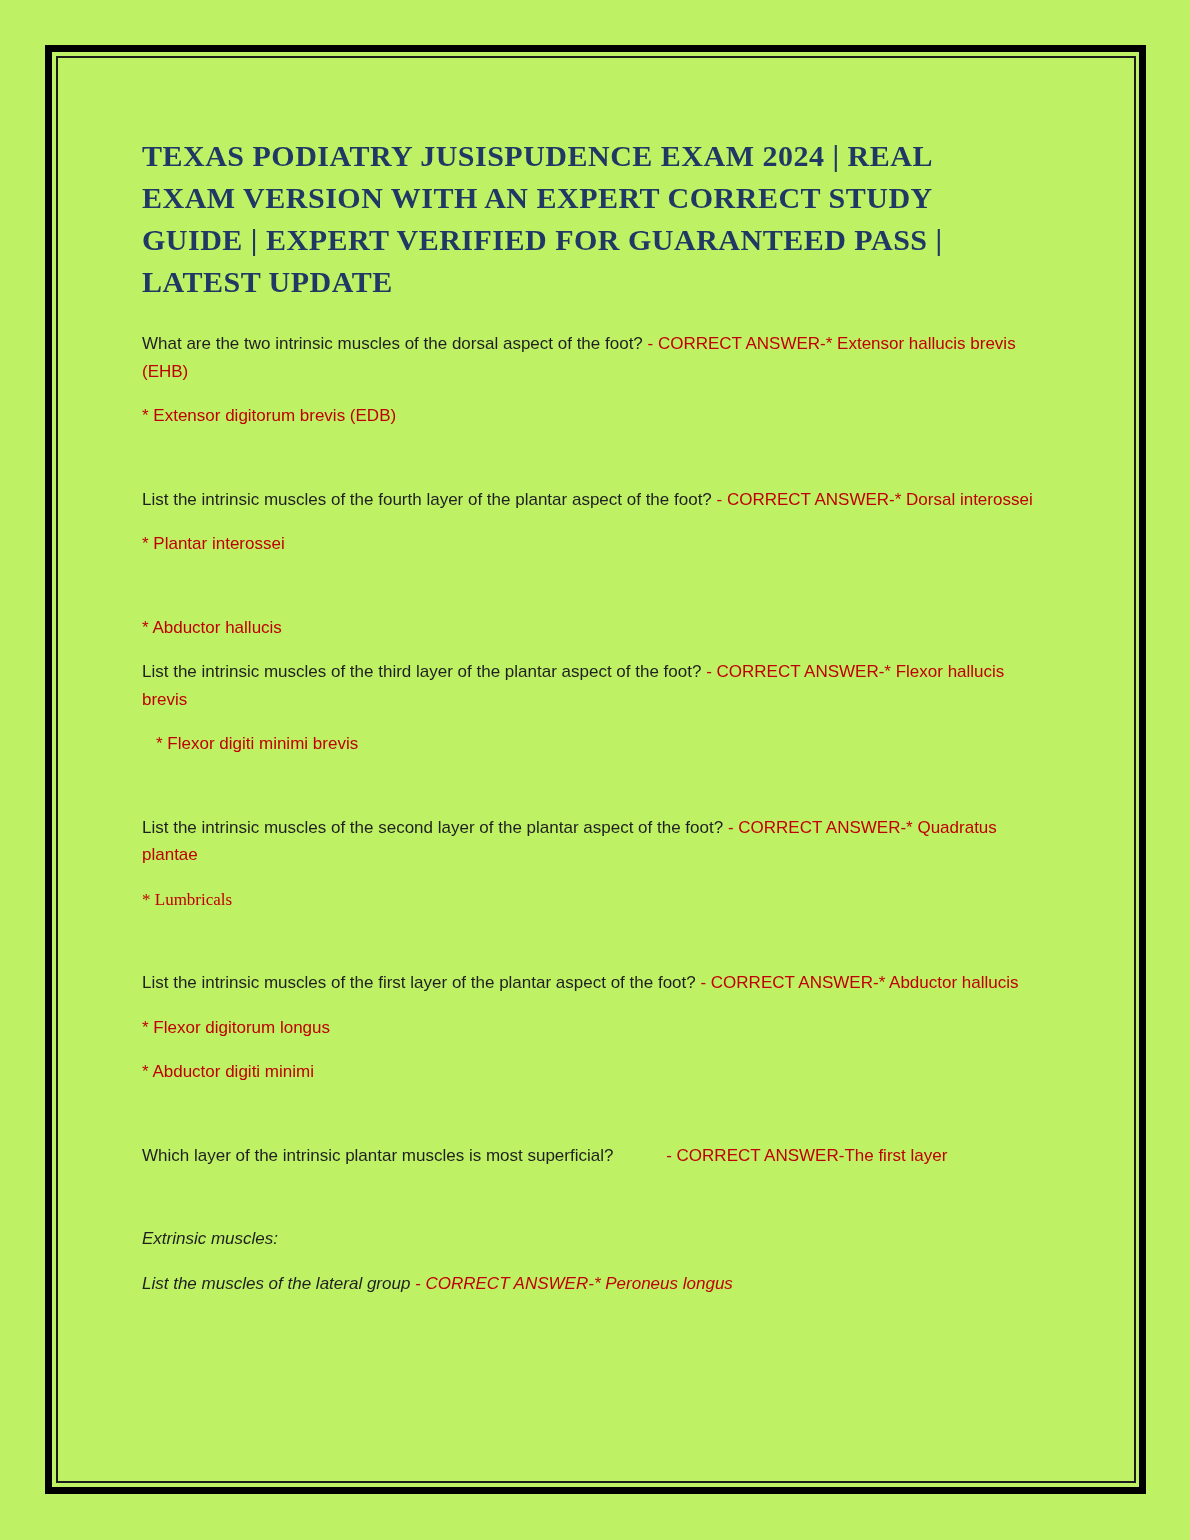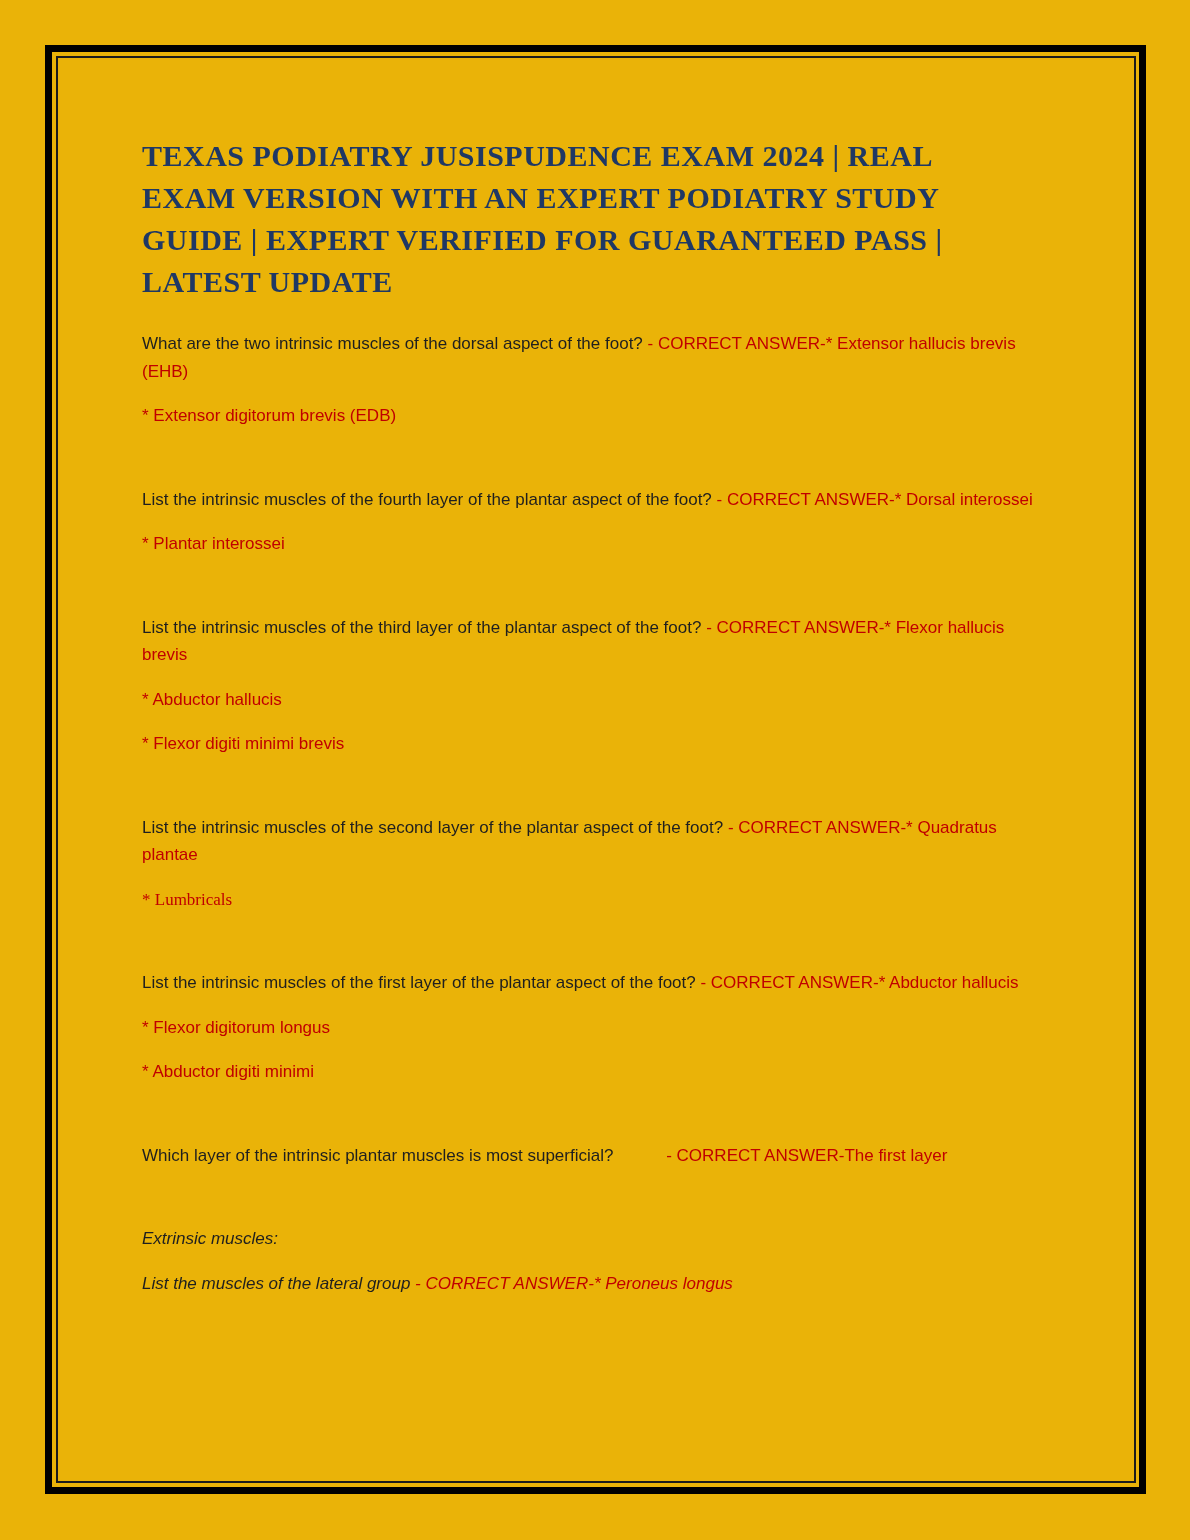--- a/index.html
+++ b/index.html
@@ -6,21 +6,21 @@
   html, body {
     margin: 0; padding: 0;
     width: 1190px; height: 1540px;
     background: #ffffff;
     font-family: "Liberation Sans", sans-serif;
     overflow: hidden;
   }
   .page {
     position: relative;
     width: 1190px; height: 1540px;
-    background: #eab308;
+    background: #bef264;
   }
   .frame-outer {
     position: absolute;
     left: 45px; top: 45px;
     width: 1101px; height: 1449px;
     border: 7px solid #000000;
   }
   .frame-inner {
     position: absolute;
     left: 56px; top: 56px;
@@ -55,37 +55,37 @@
 </style>
 </head>
 <body>
 
 <div class="page">
   <div class="frame-outer"></div>
   <div class="frame-inner"></div>
   <div class="content">
     <div class="doc-title" style="color: rgb(31, 56, 100);">
         <div class="title-line">TEXAS PODIATRY JUSISPUDENCE EXAM 2024 | REAL</div>
-        <div class="title-line">EXAM VERSION WITH AN EXPERT PODIATRY STUDY</div>
+        <div class="title-line">EXAM VERSION WITH AN EXPERT CORRECT STUDY</div>
         <div class="title-line">GUIDE | EXPERT VERIFIED FOR GUARANTEED PASS |</div>
         <div class="title-line">LATEST UPDATE</div>
       </div>
     <div class="qa-section">
         <div class="qa-block">
           <p><span class="question" style="color: rgb(31, 31, 31); text-align: right;">What are the two intrinsic muscles of the dorsal aspect of the foot? </span><span class="answer" style="color: rgb(192, 0, 0);">- CORRECT ANSWER-* Extensor hallucis brevis (EHB)</span></p>
           <p><span class="answer" style="color: rgb(192, 0, 0);">* Extensor digitorum brevis (EDB)</span></p>
         </div>
         <div class="qa-block">
           <p><span class="question" style="color: rgb(31, 31, 31); margin-top: 48px;">List the intrinsic muscles of the fourth layer of the plantar aspect of the foot? </span><span class="answer" style="color: rgb(192, 0, 0);">- CORRECT ANSWER-* Dorsal interossei</span></p>
           <p><span class="answer" style="color: rgb(192, 0, 0);">* Plantar interossei</span></p>
         </div>
         <div class="qa-block">
+          <p><span class="answer" style="color: rgb(192, 0, 0);">* Abductor hallucis</span></p>
           <p><span class="question" style="color: rgb(31, 31, 31);">List the intrinsic muscles of the third layer of the plantar aspect of the foot? </span><span class="answer" style="color: rgb(192, 0, 0);">- CORRECT ANSWER-* Flexor hallucis brevis</span></p>
-          <p><span class="answer" style="color: rgb(192, 0, 0);">* Abductor hallucis</span></p>
-          <p><span class="answer" style="color: rgb(192, 0, 0);">* Flexor digiti minimi brevis</span></p>
+          <p><span class="answer" style="color: rgb(192, 0, 0); margin-left: 14px;">* Flexor digiti minimi brevis</span></p>
         </div>
         <div class="qa-block">
           <p><span class="question" style="color: rgb(31, 31, 31);">List the intrinsic muscles of the second layer of the plantar aspect of the foot? </span><span class="answer" style="color: rgb(192, 0, 0);">- CORRECT ANSWER-* Quadratus plantae</span></p>
           <p><span class="answer" style="color: rgb(192, 0, 0); font-family: Liberation Serif, serif;">* Lumbricals</span></p>
         </div>
         <div class="qa-block">
           <p><span class="question" style="color: rgb(31, 31, 31);">List the intrinsic muscles of the first layer of the plantar aspect of the foot? </span><span class="answer" style="color: rgb(192, 0, 0);">- CORRECT ANSWER-* Abductor hallucis</span></p>
           <p><span class="answer" style="color: rgb(192, 0, 0);">* Flexor digitorum longus</span></p>
           <p><span class="answer" style="color: rgb(192, 0, 0);">* Abductor digiti minimi</span></p>
         </div>

